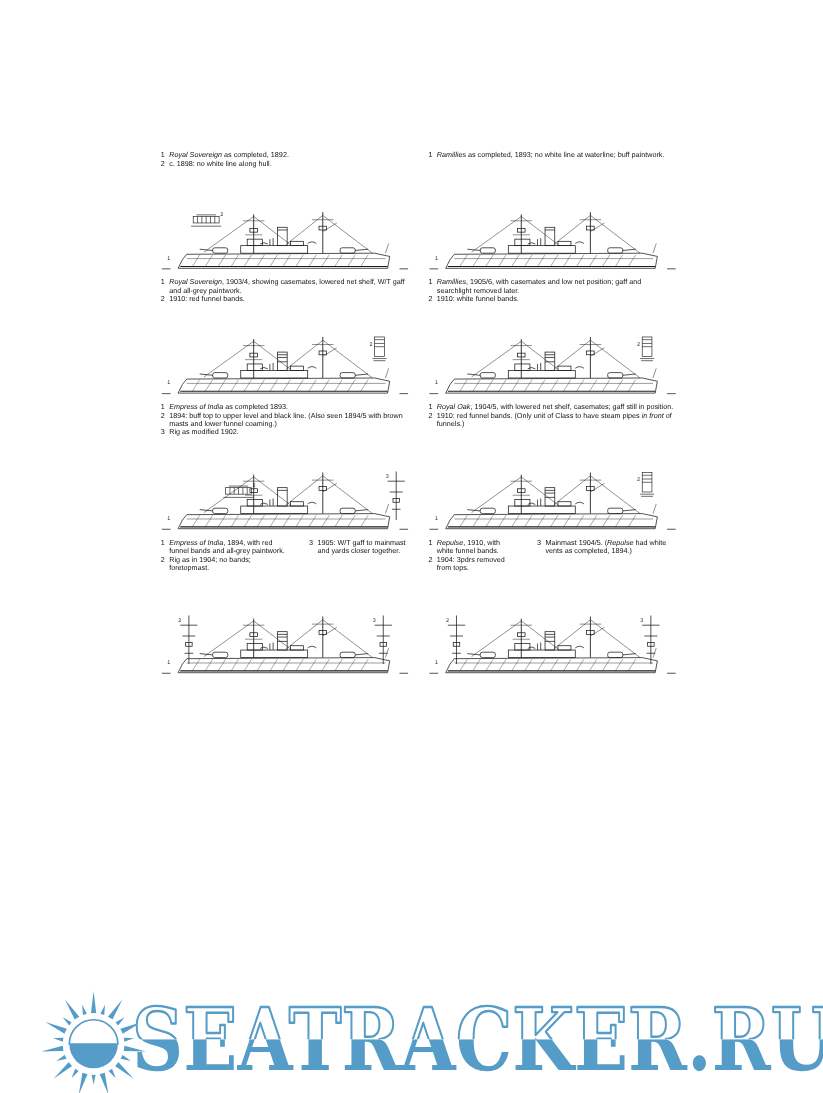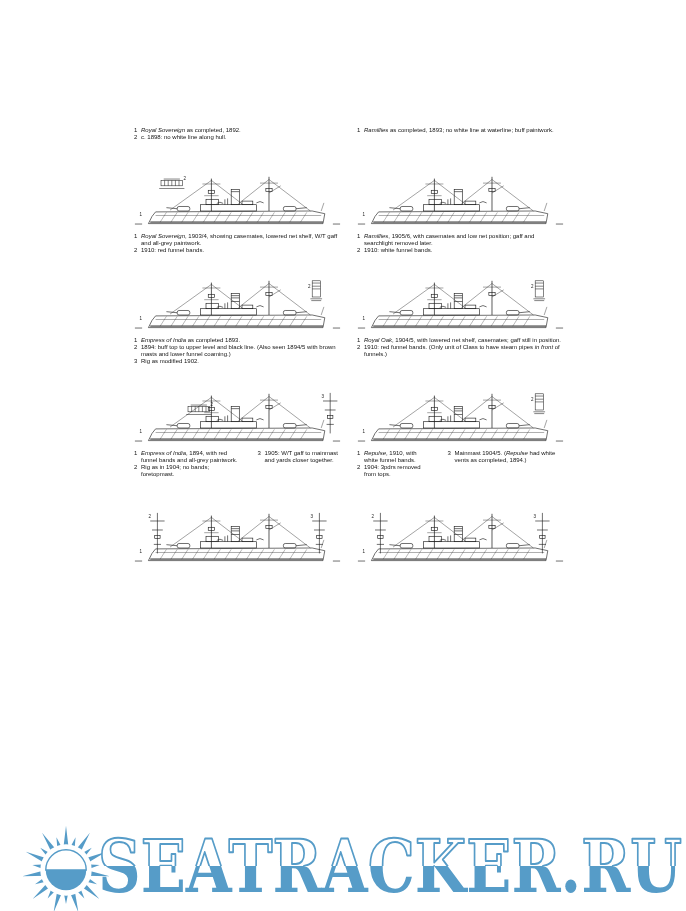--- a/index.html
+++ b/index.html
@@ -17,21 +17,21 @@
   .panel { position:relative; display:flex; flex-direction:column; }
   .caption-row { display:flex; gap:10px; }
   .cap-block { font-size:6px; line-height:7px; color:#151515; }
   .cap-block.secondary { margin-left:8px; }
   .cap-item { display:flex; margin:0; }
   .cap-num { width:7px; flex:0 0 7px; }
   .cap-text { flex:1; }
   .cap-text i { font-style:italic; }
   .fig { position:absolute; left:0; bottom:0; width:100%; }
   .fig svg { display:block; width:100%; height:auto; }
-  .watermark { position:absolute; left:0; top:820px; width:578px; height:91px; }
+  .watermark { position:absolute; left:12px; top:820px; width:578px; height:91px; }
   .wm-logo { position:absolute; left:20px; top:4px; }
   .wm-text { position:absolute; left:98px; top:8px; }
 </style>
 </head>
 <body>
 
 <div class="page">
 
   <div class="book">
     <div class="panels" id="panels-grid">

